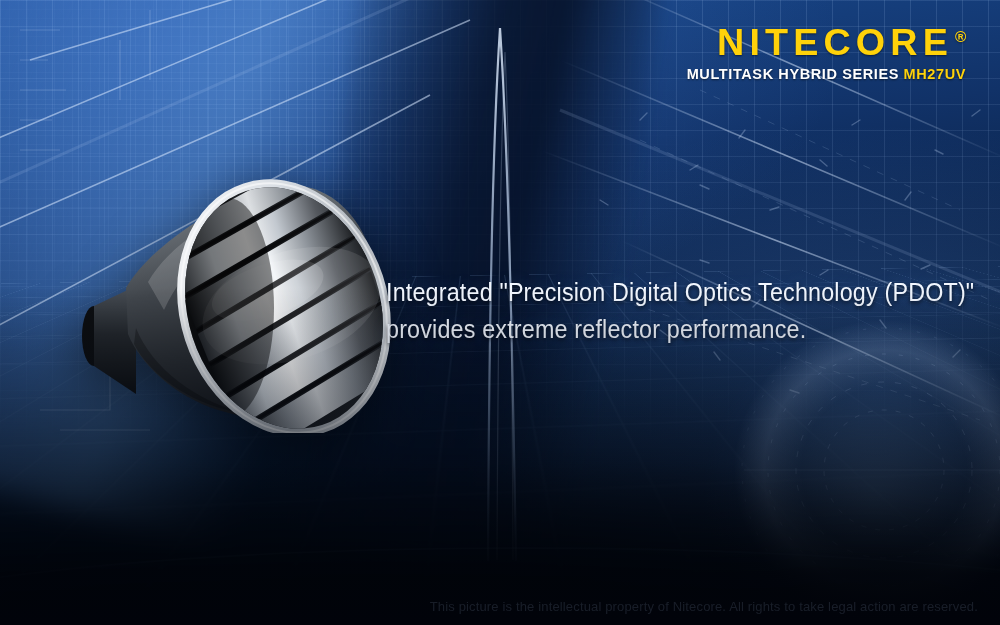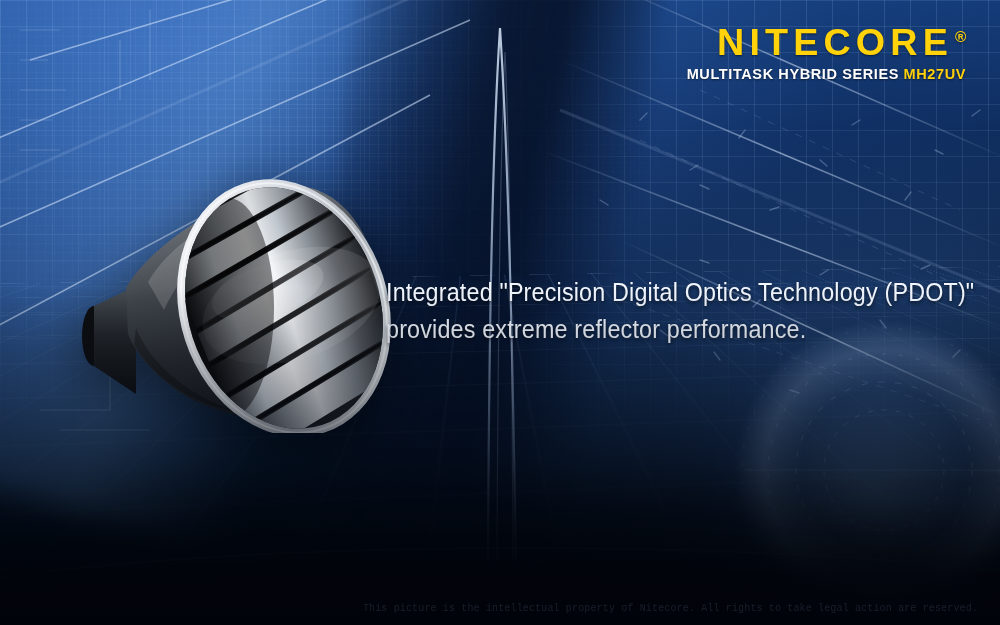--- a/index.html
+++ b/index.html
@@ -107,24 +107,23 @@
     font-family:"Liberation Sans Narrow","Liberation Sans", sans-serif;
     transform:scaleX(.88); transform-origin:0 0;
     text-shadow:0 2px 5px rgba(0,0,0,.75), 0 0 16px rgba(120,170,255,.25);
     letter-spacing:.2px;
   }
   .headline div{ white-space:nowrap; }
 
   
   .disclaimer{
     position:absolute; right:22px; bottom:11px;
-    font-size:10px; letter-spacing:.15px;
+    font-size:13px; letter-spacing:.15px;
     color:rgba(150,170,200,0.16);
     white-space:nowrap;
-    font-family:Liberation Mono, monospace;
   }
 </style>
 </head>
 <body>
 
 <div class="stage">
 
   <div class="mesh"></div>
   <div class="mesh fine"></div>
   <div class="band"></div>

